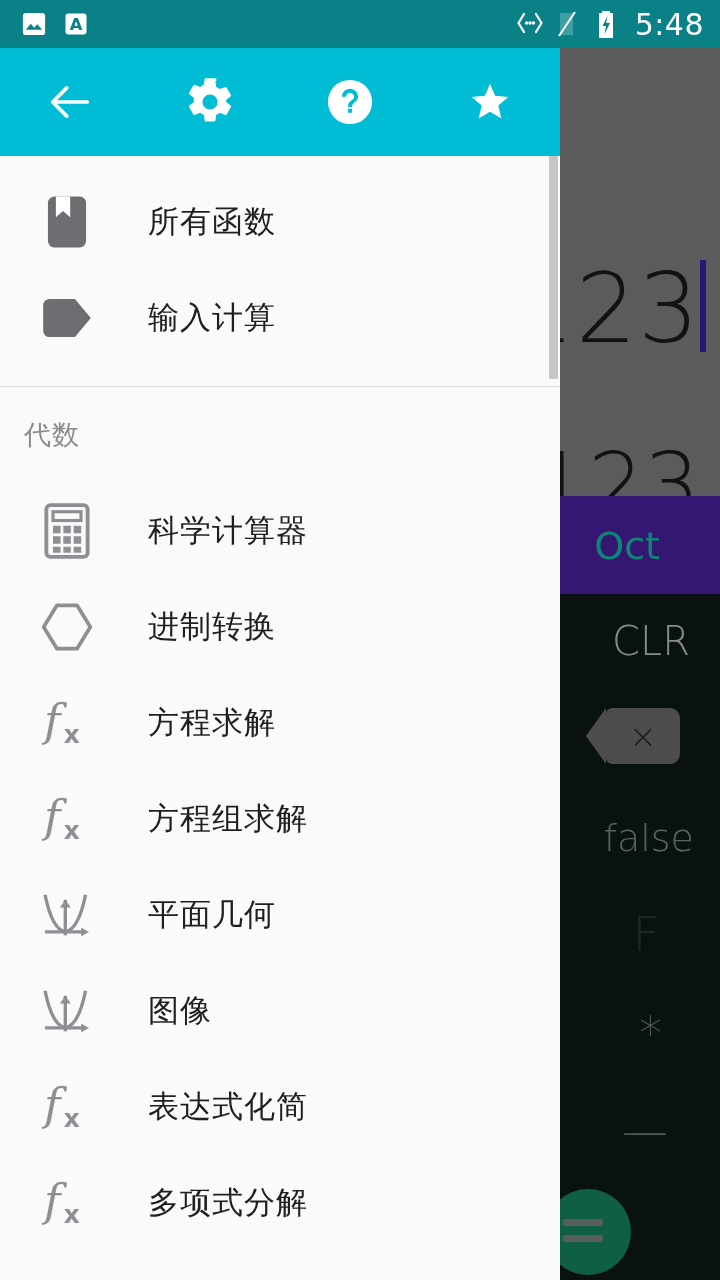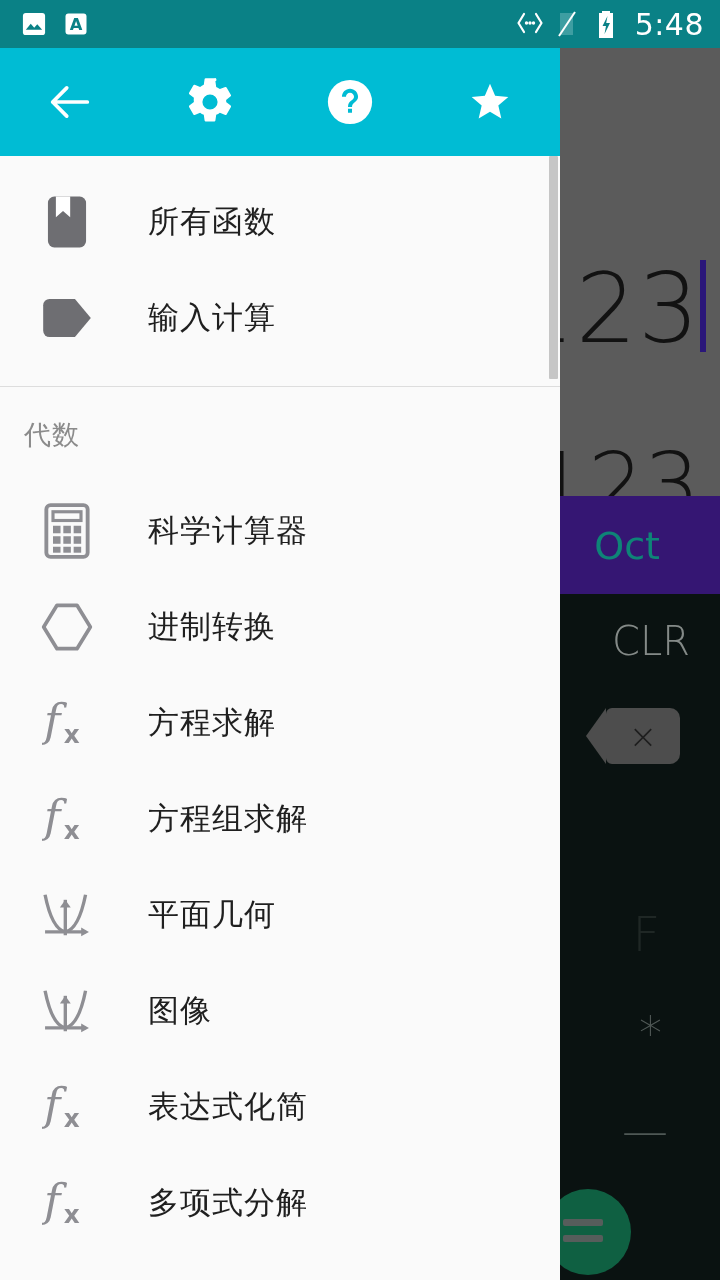--- a/index.html
+++ b/index.html
@@ -126,20 +126,21 @@
       <span>Oct</span>
     </div>
 
     <div class="bg-keys">
       <div class="key k-clr">CLR</div>
 
       <div class="key k-del">
         <div class="k-del-x">×</div>
       </div>
 
+      <div class="key k-false">false</div>
       <div class="key k-f">F</div>
       <div class="key k-star">*</div>
       <div class="key k-minus">—</div>
 
       <div class="fab">
         <div class="fab-eq"></div>
       </div>
     </div>
   </div>
 

